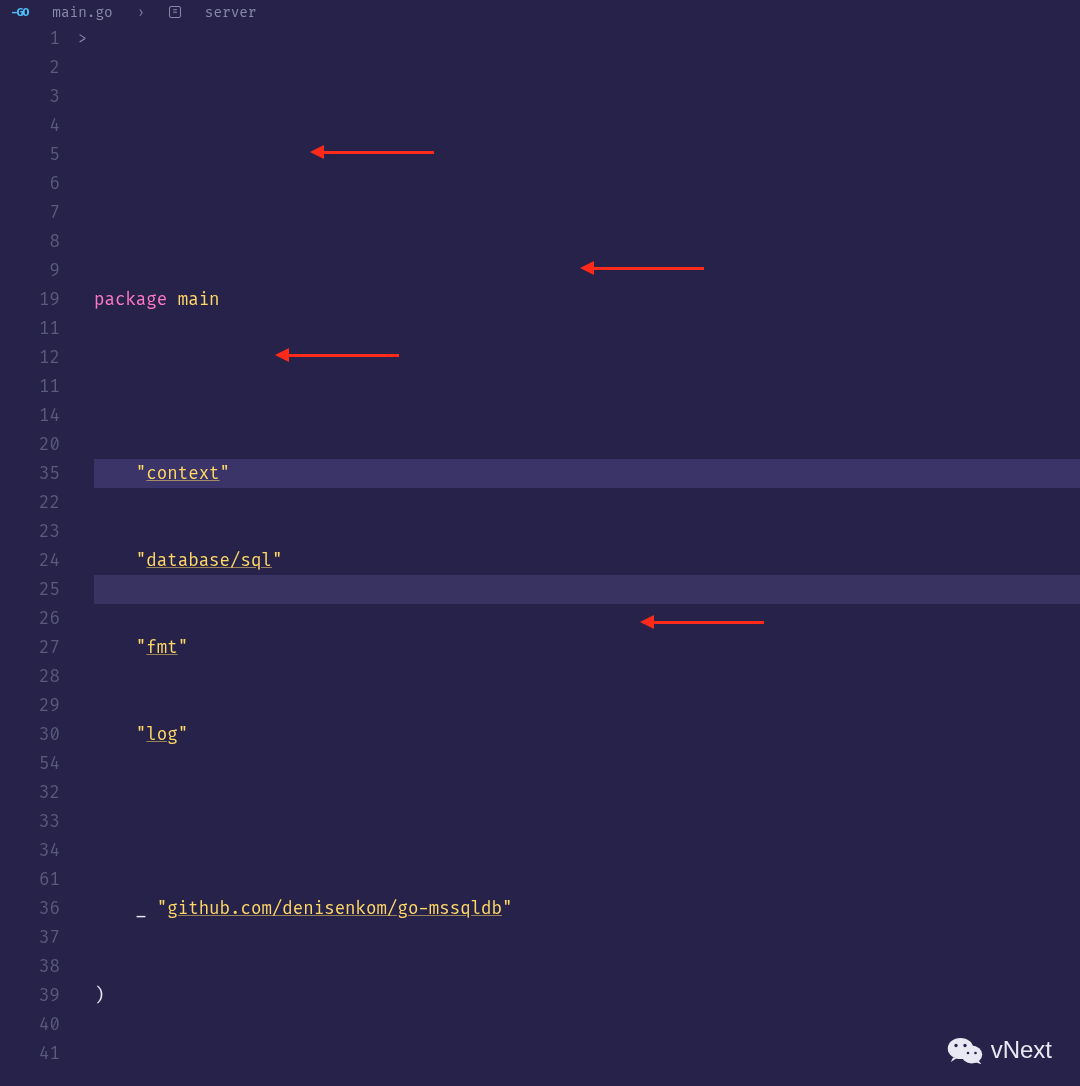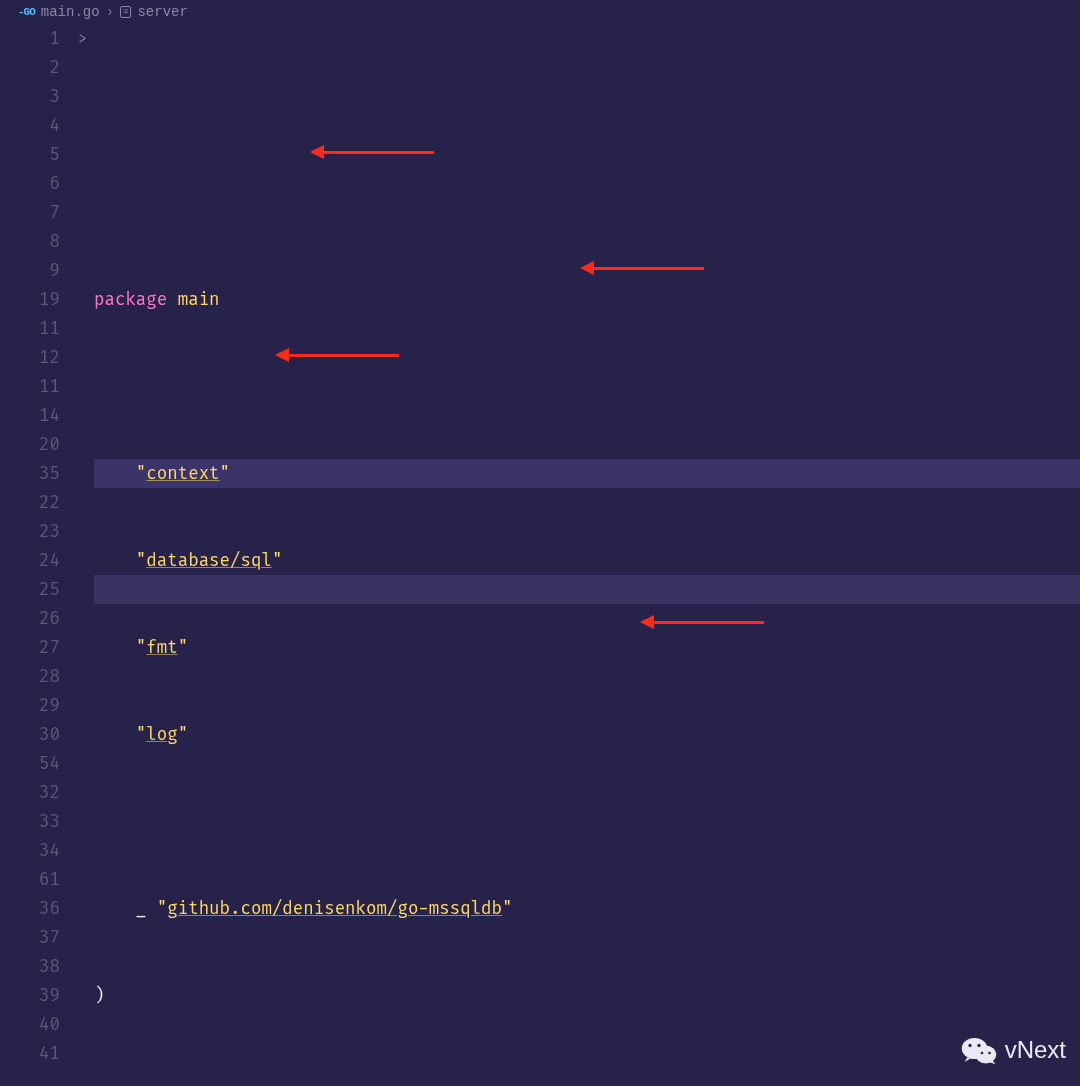--- a/index.html
+++ b/index.html
@@ -9,26 +9,25 @@
     font-size: 17px;
     color: #cccccc;
     width: 1080px;
     height: 1086px;
     overflow: hidden;
     position: relative;
   }
   .breadcrumb {
     display: flex;
     align-items: center;
-    gap: 6px;
-    padding: 4px 18px;
+    gap: 24px;
+    padding: 4px 11px;
     font-size: 14px;
     color: #8888aa;
     height: 24px;
-    font-family: Liberation Mono, monospace;
   }
   .breadcrumb .go-icon {
     color: #4fc1ff;
     font-weight: bold;
     font-size: 11px;
     letter-spacing: -1px;
   }
   .breadcrumb .sep { color: #777799; }
   .breadcrumb .sym-icon {
     border: 1px solid #8888aa;
@@ -93,21 +92,21 @@
     background: #ff2a1a;
   }
   .arrow .head {
     width: 0; height: 0;
     border-top: 7px solid transparent;
     border-bottom: 7px solid transparent;
     border-right: 14px solid #ff2a1a;
   }
   .watermark {
     position: absolute;
-    right: 14px;
+    right: 28px;
     bottom: 18px;
     display: flex;
     align-items: center;
     gap: 8px;
     color: #e9e9f4;
     font-family: sans-serif;
     font-size: 24px;
   }
   .watermark svg { width: 36px; height: 36px; }
 </style>

